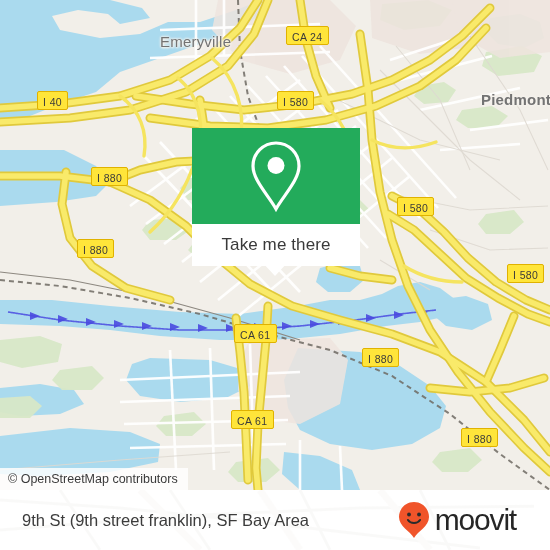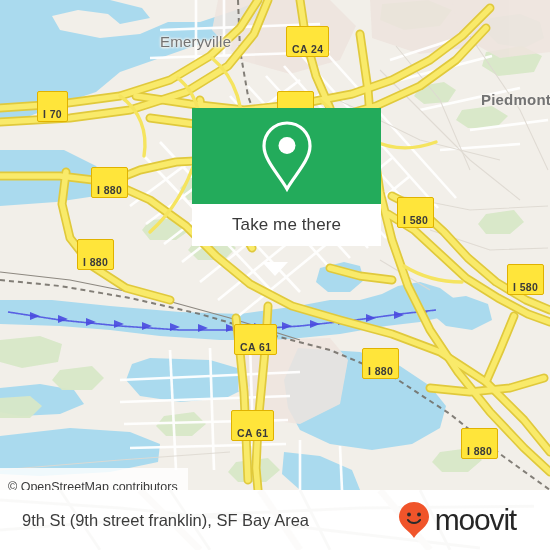--- a/index.html
+++ b/index.html
@@ -7,30 +7,30 @@
   #root{position:relative;width:550px;height:550px;overflow:hidden;background:#fff;}
 
   
   #map-area{position:absolute;left:0;top:0;width:550px;height:490px;overflow:hidden;background:#f2efe9;}
   #map-svg{position:absolute;left:0;top:0;}
 
   .map-label{position:absolute;color:#737373;font-size:15px;white-space:nowrap;
              text-shadow:0 0 3px #f6f3ee,0 0 3px #f6f3ee,0 0 2px #f6f3ee,1px 1px 2px #f6f3ee;letter-spacing:.2px;}
 
   .shield{position:absolute;background:#ffe53a;border:1.4px solid #e0b200;border-radius:2px;
-          color:#3b3b3b;font-size:10.5px;font-weight:bold;letter-spacing:.4px;
-          padding:17px 5px 2px 5px;line-height:10px;white-space:nowrap;box-sizing:border-box;}
+          color:#3b3b3b;font-size:10.5px;font-weight:normal;letter-spacing:.4px;
+          padding:5px 5px 2px 5px;line-height:10px;white-space:nowrap;box-sizing:border-box;}
 
   
   #attribution{position:absolute;left:0;top:468px;height:22px;line-height:22px;
                background:rgba(255,255,255,.82);color:#3a3a3a;font-size:12.5px;
-               padding:8px 10px 0 8px;white-space:nowrap;}
+               padding:0 10px 0 8px;white-space:nowrap;}
 
   
-  #callout{position:absolute;left:192px;top:108px;width:189px;}
+  #callout{position:absolute;left:192px;top:128px;width:168px;}
   #callout-top{height:96px;background:#23ab5b;display:flex;align-items:center;justify-content:center;}
   #callout-bottom{height:42px;background:#fff;display:flex;align-items:center;justify-content:center;}
   #callout-label{color:#3a3a3a;font-size:17px;letter-spacing:.1px;}
   #callout-tail{position:absolute;left:50%;top:262px;width:0;height:0;margin-left:-13px;
                 border-left:13px solid transparent;border-right:13px solid transparent;
                 border-top:14px solid #fff;}
   .pin-svg{display:block;}
 
   
   #footer{position:absolute;left:0;top:490px;width:534px;height:60px;background:#fff;overflow:hidden;}
@@ -242,21 +242,21 @@
           <path d="M404,266 C420,276 440,282 462,282"></path>
           <path d="M120,96 C140,110 148,132 144,156"></path>
           <path d="M372,140 C392,150 414,150 436,142"></path>
         </g>
       </g>
     </svg>
 
     <div class="map-label" style="left:160px;top:33px;">Emeryville</div>
     <div class="map-label" style="left:481px;top:91px;font-weight:bold;">Piedmont</div>
 
-    <div class="shield" style="left:37px;top:91px;">I 70</div>
+    <div class="shield" style="left:37px;top:91px;">I 40</div>
     <div class="shield" style="left:286px;top:26px;">CA 24</div>
     <div class="shield" style="left:277px;top:91px;">I 580</div>
     <div class="shield" style="left:91px;top:167px;">I 880</div>
     <div class="shield" style="left:397px;top:197px;">I 580</div>
     <div class="shield" style="left:77px;top:239px;">I 880</div>
     <div class="shield" style="left:507px;top:264px;">I 580</div>
     <div class="shield" style="left:234px;top:324px;">CA 61</div>
     <div class="shield" style="left:362px;top:348px;">I 880</div>
     <div class="shield" style="left:231px;top:410px;">CA 61</div>
     <div class="shield" style="left:461px;top:428px;">I 880</div>

